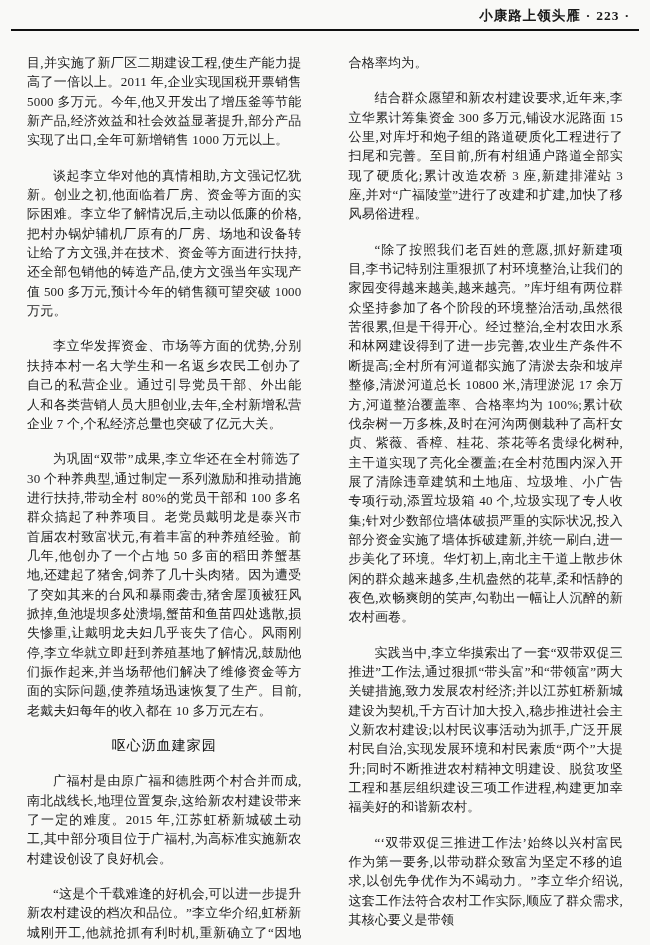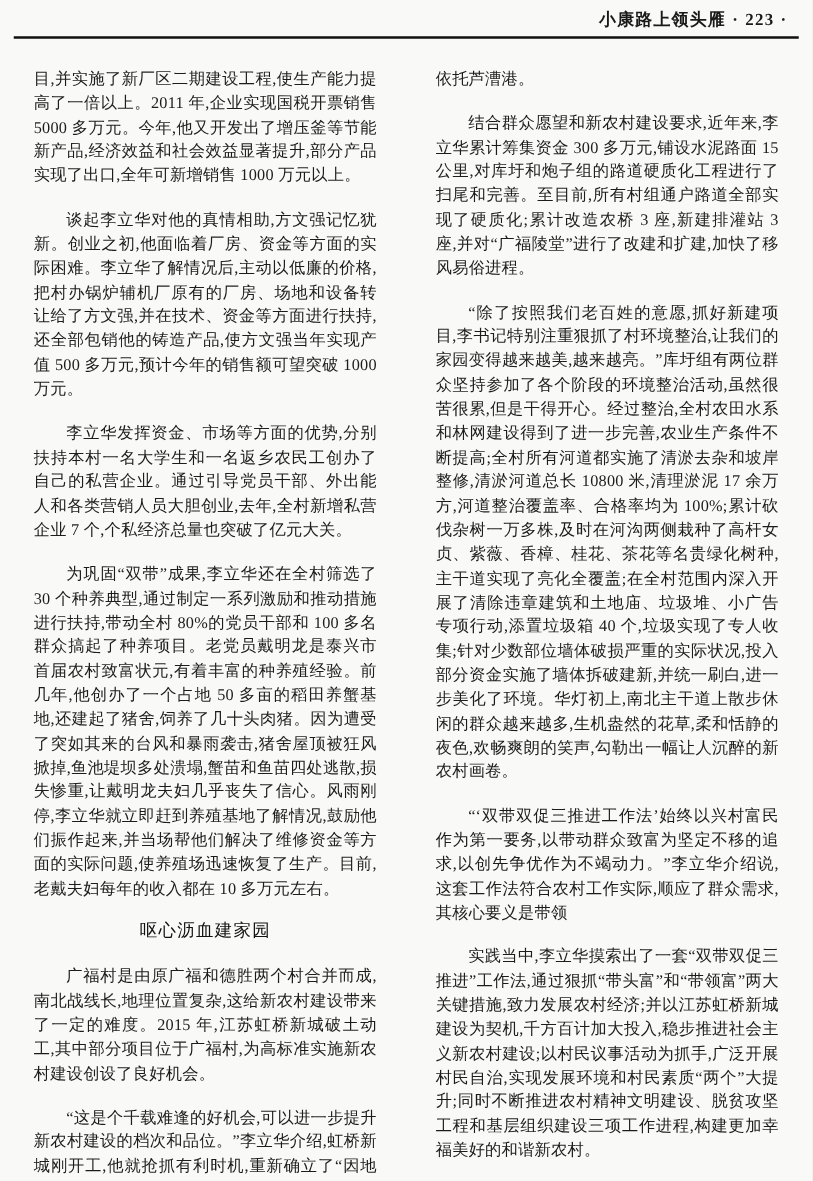--- a/index.html
+++ b/index.html
@@ -89,21 +89,21 @@
       <p class="cont">目,并实施了新厂区二期建设工程,使生产能力提高了一倍以上。2011 年,企业实现国税开票销售 5000 多万元。今年,他又开发出了增压釜等节能新产品,经济效益和社会效益显著提升,部分产品实现了出口,全年可新增销售 1000 万元以上。</p>
       <p>谈起李立华对他的真情相助,方文强记忆犹新。创业之初,他面临着厂房、资金等方面的实际困难。李立华了解情况后,主动以低廉的价格,把村办锅炉辅机厂原有的厂房、场地和设备转让给了方文强,并在技术、资金等方面进行扶持,还全部包销他的铸造产品,使方文强当年实现产值 500 多万元,预计今年的销售额可望突破 1000 万元。</p>
       <p>李立华发挥资金、市场等方面的优势,分别扶持本村一名大学生和一名返乡农民工创办了自己的私营企业。通过引导党员干部、外出能人和各类营销人员大胆创业,去年,全村新增私营企业 7 个,个私经济总量也突破了亿元大关。</p>
       <p>为巩固“双带”成果,李立华还在全村筛选了 30 个种养典型,通过制定一系列激励和推动措施进行扶持,带动全村 80%的党员干部和 100 多名群众搞起了种养项目。老党员戴明龙是泰兴市首届农村致富状元,有着丰富的种养殖经验。前几年,他创办了一个占地 50 多亩的稻田养蟹基地,还建起了猪舍,饲养了几十头肉猪。因为遭受了突如其来的台风和暴雨袭击,猪舍屋顶被狂风掀掉,鱼池堤坝多处溃塌,蟹苗和鱼苗四处逃散,损失惨重,让戴明龙夫妇几乎丧失了信心。风雨刚停,李立华就立即赶到养殖基地了解情况,鼓励他们振作起来,并当场帮他们解决了维修资金等方面的实际问题,使养殖场迅速恢复了生产。目前,老戴夫妇每年的收入都在 10 多万元左右。</p>
       <h3>呕心沥血建家园</h3>
       <p>广福村是由原广福和德胜两个村合并而成,南北战线长,地理位置复杂,这给新农村建设带来了一定的难度。2015 年,江苏虹桥新城破土动工,其中部分项目位于广福村,为高标准实施新农村建设创设了良好机会。</p>
       <p>“这是个千载难逢的好机会,可以进一步提升新农村建设的档次和品位。”李立华介绍,虹桥新城刚开工,他就抢抓有利时机,重新确立了“因地制宜、统筹规划、逐步推进”的指导思想,并对新农村建设进行了重新规划,确立了“三港四路七层庄,建设家园奔小康”的新目标,梳理出投资总额为 600 万元的 14 项环境建设和综合整治工程,分层制定实施标准,分阶段制定实施计划、分条块落实工作责任,确保规划衔接有序,力求避</p>
     </div>
 
     <div class="col">
-      <p class="cont">依托芦漕港。</p>
+      <p class="cont">合格率均为。</p>
       <p>结合群众愿望和新农村建设要求,近年来,李立华累计筹集资金 300 多万元,铺设水泥路面 15 公里,对库圩和炮子组的路道硬质化工程进行了扫尾和完善。至目前,所有村组通户路道全部实现了硬质化;累计改造农桥 3 座,新建排灌站 3 座,并对“广福陵堂”进行了改建和扩建,加快了移风易俗进程。</p>
       <p>“除了按照我们老百姓的意愿,抓好新建项目,李书记特别注重狠抓了村环境整治,让我们的家园变得越来越美,越来越亮。”库圩组有两位群众坚持参加了各个阶段的环境整治活动,虽然很苦很累,但是干得开心。经过整治,全村农田水系和林网建设得到了进一步完善,农业生产条件不断提高;全村所有河道都实施了清淤去杂和坡岸整修,清淤河道总长 10800 米,清理淤泥 17 余万方,河道整治覆盖率、合格率均为 100%;累计砍伐杂树一万多株,及时在河沟两侧栽种了高杆女贞、紫薇、香樟、桂花、茶花等名贵绿化树种,主干道实现了亮化全覆盖;在全村范围内深入开展了清除违章建筑和土地庙、垃圾堆、小广告专项行动,添置垃圾箱 40 个,垃圾实现了专人收集;针对少数部位墙体破损严重的实际状况,投入部分资金实施了墙体拆破建新,并统一刷白,进一步美化了环境。华灯初上,南北主干道上散步休闲的群众越来越多,生机盎然的花草,柔和恬静的夜色,欢畅爽朗的笑声,勾勒出一幅让人沉醉的新农村画卷。</p>
+      <p>实践当中,李立华摸索出了一套“双带双促三推进”工作法,通过狠抓“带头富”和“带领富”两大关键措施,致力发展农村经济;并以江苏虹桥新城建设为契机,千方百计加大投入,稳步推进社会主义新农村建设;以村民议事活动为抓手,广泛开展村民自治,实现发展环境和村民素质“两个”大提升;同时不断推进农村精神文明建设、脱贫攻坚工程和基层组织建设三项工作进程,构建更加幸福美好的和谐新农村。</p>
       <p>“‘双带双促三推进工作法’始终以兴村富民作为第一要务,以带动群众致富为坚定不移的追求,以创先争优作为不竭动力。”李立华介绍说,这套工作法符合农村工作实际,顺应了群众需求,其核心要义是带领</p>
-      <p>实践当中,李立华摸索出了一套“双带双促三推进”工作法,通过狠抓“带头富”和“带领富”两大关键措施,致力发展农村经济;并以江苏虹桥新城建设为契机,千方百计加大投入,稳步推进社会主义新农村建设;以村民议事活动为抓手,广泛开展村民自治,实现发展环境和村民素质“两个”大提升;同时不断推进农村精神文明建设、脱贫攻坚工程和基层组织建设三项工作进程,构建更加幸福美好的和谐新农村。</p>
     </div>
 
   </div>
 </div>
 
 </body></html>

